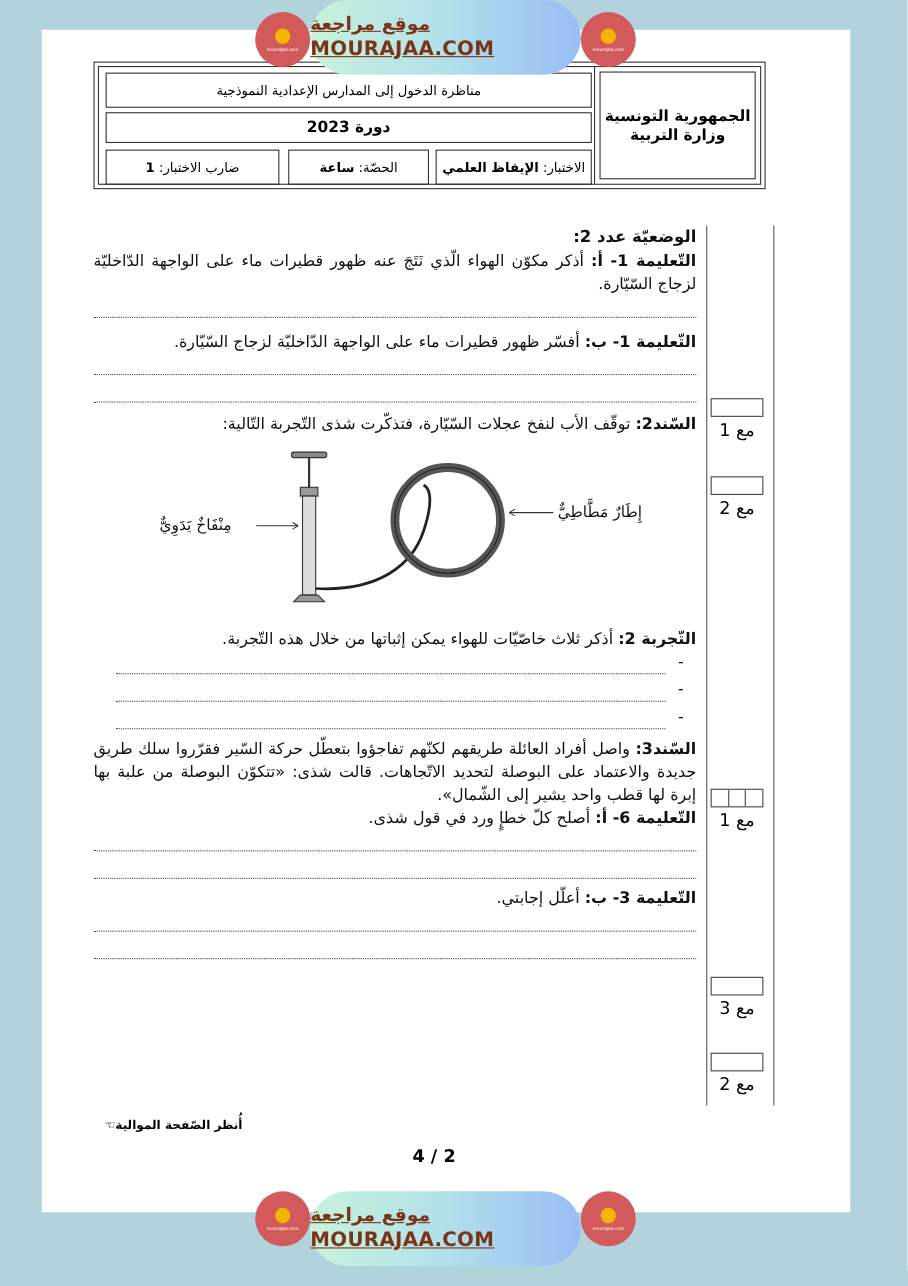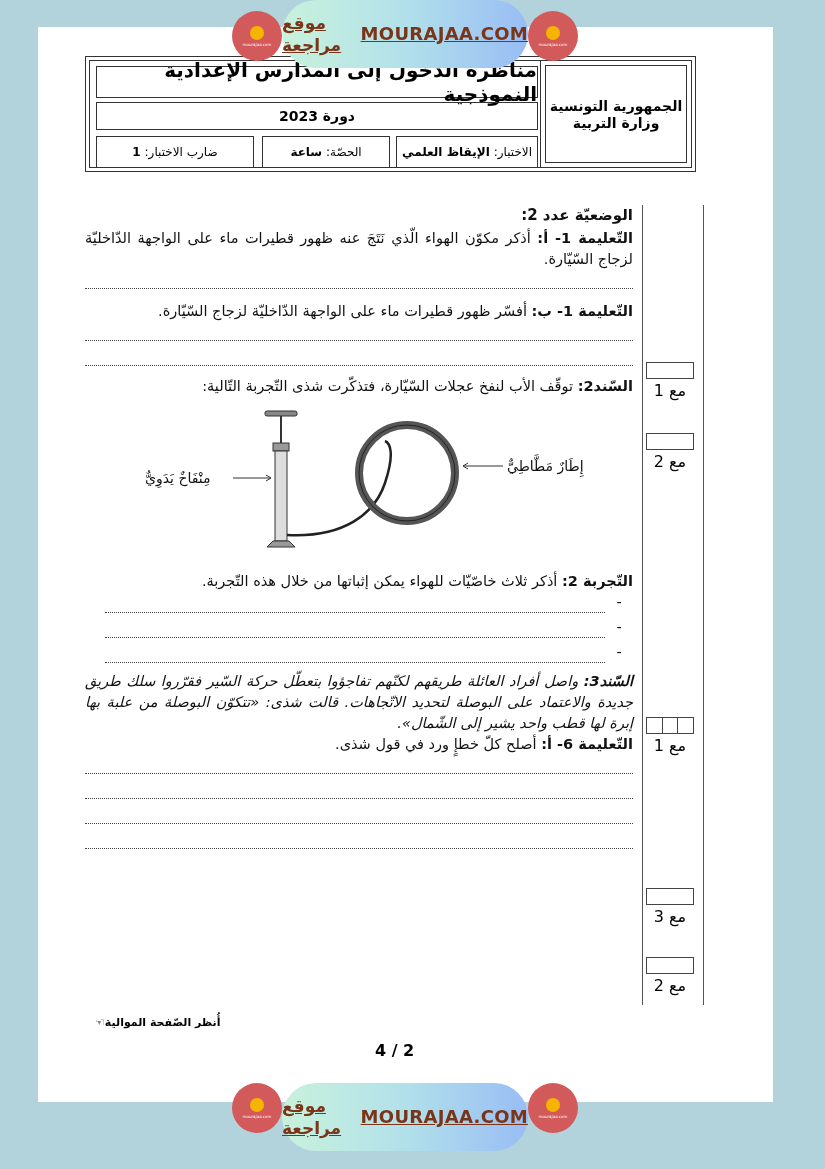--- a/index.html
+++ b/index.html
@@ -9,21 +9,21 @@
     font-family: "DejaVu Sans", sans-serif;
   }
   .page {
     position: absolute; left: 38px; top: 27px; width: 735px; height: 1075px;
     background: #ffffff;
   }
   .banner {
     position: absolute; left: 282px; width: 246px; height: 68px;
     border-radius: 34px;
     background: linear-gradient(90deg, #c8f2dc 0%, #b2e0ea 50%, #98bdf5 100%);
-    display: flex; flex-direction: row; align-items: center; justify-content: center;
+    display: flex; flex-direction: column; justify-content: center;
     color: #7a3518; font-weight: bold; z-index: 5;
   }
   .banner.top { top: 0px; }
   .banner.bottom { top: 1083px; }
   .banner .ar { font-size: 17px; text-decoration: underline; line-height: 22px; }
   .banner .en { font-family: "DejaVu Sans", sans-serif; font-size: 18px; text-decoration: underline; line-height: 24px; letter-spacing: 0.3px; }
   .logo {
     position: absolute; width: 50px; height: 50px; border-radius: 50%;
     background: #d35a5a; z-index: 5;
     display: flex; flex-direction: column; align-items: center; justify-content: center;
@@ -37,21 +37,21 @@
 
   .hdr { position: absolute; left: 85px; top: 56px; width: 611px; height: 116px;
     border: 1px solid #333; box-sizing: border-box; }
   .hdr .inner { position: absolute; left: 3px; top: 3px; right: 3px; bottom: 3px; border: 1px solid #333; }
   .hdr .rightcell { position: absolute; right: 0; top: 0; bottom: 0; width: 150px; border-left: 1px solid #333;
     display: flex; align-items: center; justify-content: center; }
   .hdr .rightcell .b { position: absolute; left: 4px; right: 4px; top: 4px; bottom: 4px; border: 1px solid #333;
     display: flex; flex-direction: column; align-items: center; justify-content: center; gap: 1px; }
   .bold { font-weight: bold; }
   .hrow { position: absolute; border: 1px solid #333; display: flex; align-items: center; justify-content: center; font-size: 14px; direction: rtl; }
-  .r1 { left: 6px; top: 5px; width: 440px; height: 30px; font-weight: bold; font-size: 20px; }
+  .r1 { left: 6px; top: 5px; width: 440px; height: 30px; font-weight: normal; font-size: 12px; }
   .r2 { left: 6px; top: 41px; width: 440px; height: 26px; font-weight: bold; }
   .r3 { top: 75px; height: 30px; font-size: 12px; }
   .r3a { left: 6px; width: 156px; }
   .r3b { left: 172px; width: 126px; }
   .r3c { left: 306px; width: 140px; }
 
   .content { position: absolute; left: 85px; top: 205px; width: 548px; direction: rtl; text-align: justify;
     font-size: 14.5px; line-height: 21px; color: #111; }
   .marks-col { position: absolute; left: 642px; top: 205px; width: 60px; height: 800px; border-left: 1px solid #555; border-right: 1px solid #555; }
   .mark { position: absolute; left: 3px; width: 48px; text-align: center; font-size: 16px; }
@@ -160,24 +160,25 @@
     </div>
   <div class="dash-row">
       <span class="dash">-</span>
       <span class="dl"></span>
     </div>
   <div class="dash-row">
       <span class="dash">-</span>
       <span class="dl"></span>
     </div>
 
-  <p class="p" style="margin-top:8px;font-style:italic;"><span class="bold">السّند3:</span> <span>واصل أفراد العائلة طريقهم لكنّهم تفاجؤوا بتعطّل حركة السّير فقرّروا سلك طريق جديدة والاعتماد على البوصلة لتحديد الاتّجاهات. قالت شذى: «تتكوّن البوصلة من علبة بها إبرة لها قطب واحد يشير إلى الشّمال».</span></p>
+  <p class="p" style="margin-top:8px;"><span class="bold">السّند3:</span> <span>واصل أفراد العائلة طريقهم لكنّهم تفاجؤوا بتعطّل حركة السّير فقرّروا سلك طريق جديدة والاعتماد على البوصلة لتحديد الاتّجاهات. قالت شذى: «تتكوّن البوصلة من علبة بها إبرة لها قطب واحد يشير إلى الشّمال».</span></p>
   <p class="p"><span class="bold">التّعليمة 6- أ:</span> <span>أصلح كلّ خطإٍ ورد في قول شذى.</span></p>
   <div class="dots"></div>
   <div class="dots"></div>
+  <p class="p" style="margin-top:8px;"><span class="bold">التّعليمة 3- ب:</span> <span>أعلّل إجابتي.</span></p>
   <div class="dots"></div>
   <div class="dots"></div>
 </div>
 
 <div class="footer-note">أُنظر الصّفحة الموالية☜</div>
 <div class="pagenum">4 / 2</div>
 
 <div class="logo bl">
     <div class="dot"></div>
     <div class="cap">mourajaa.com</div>

